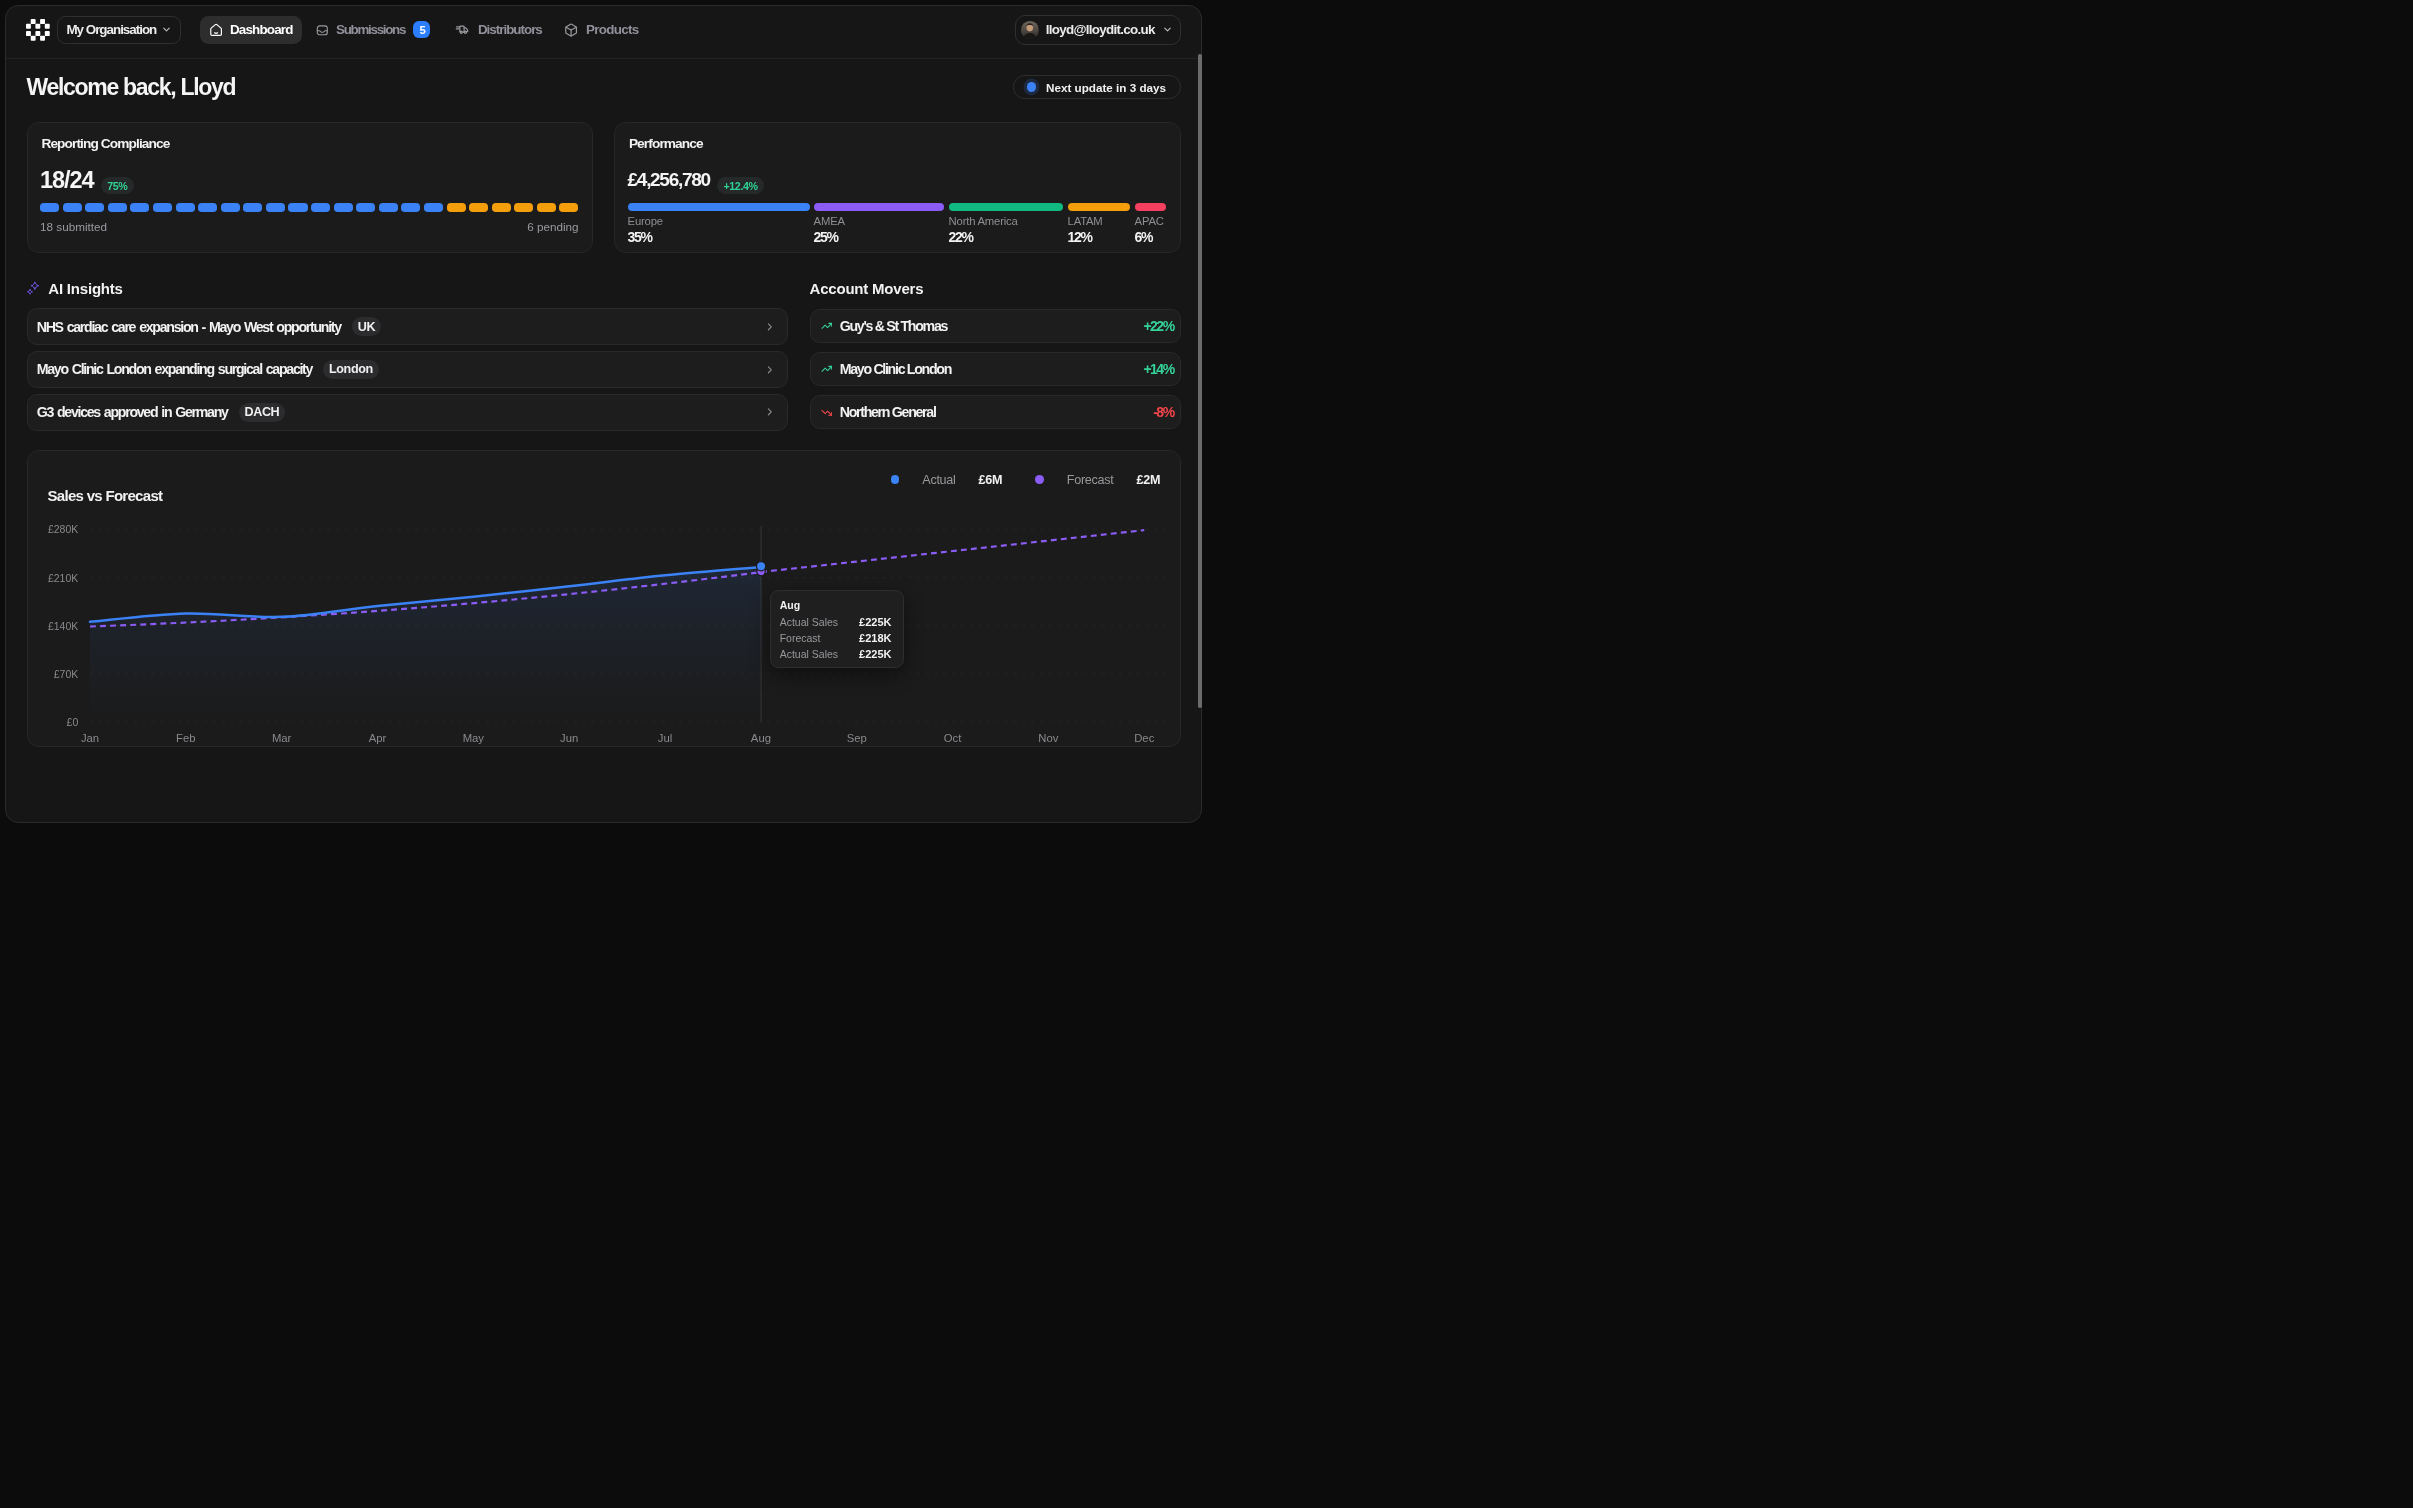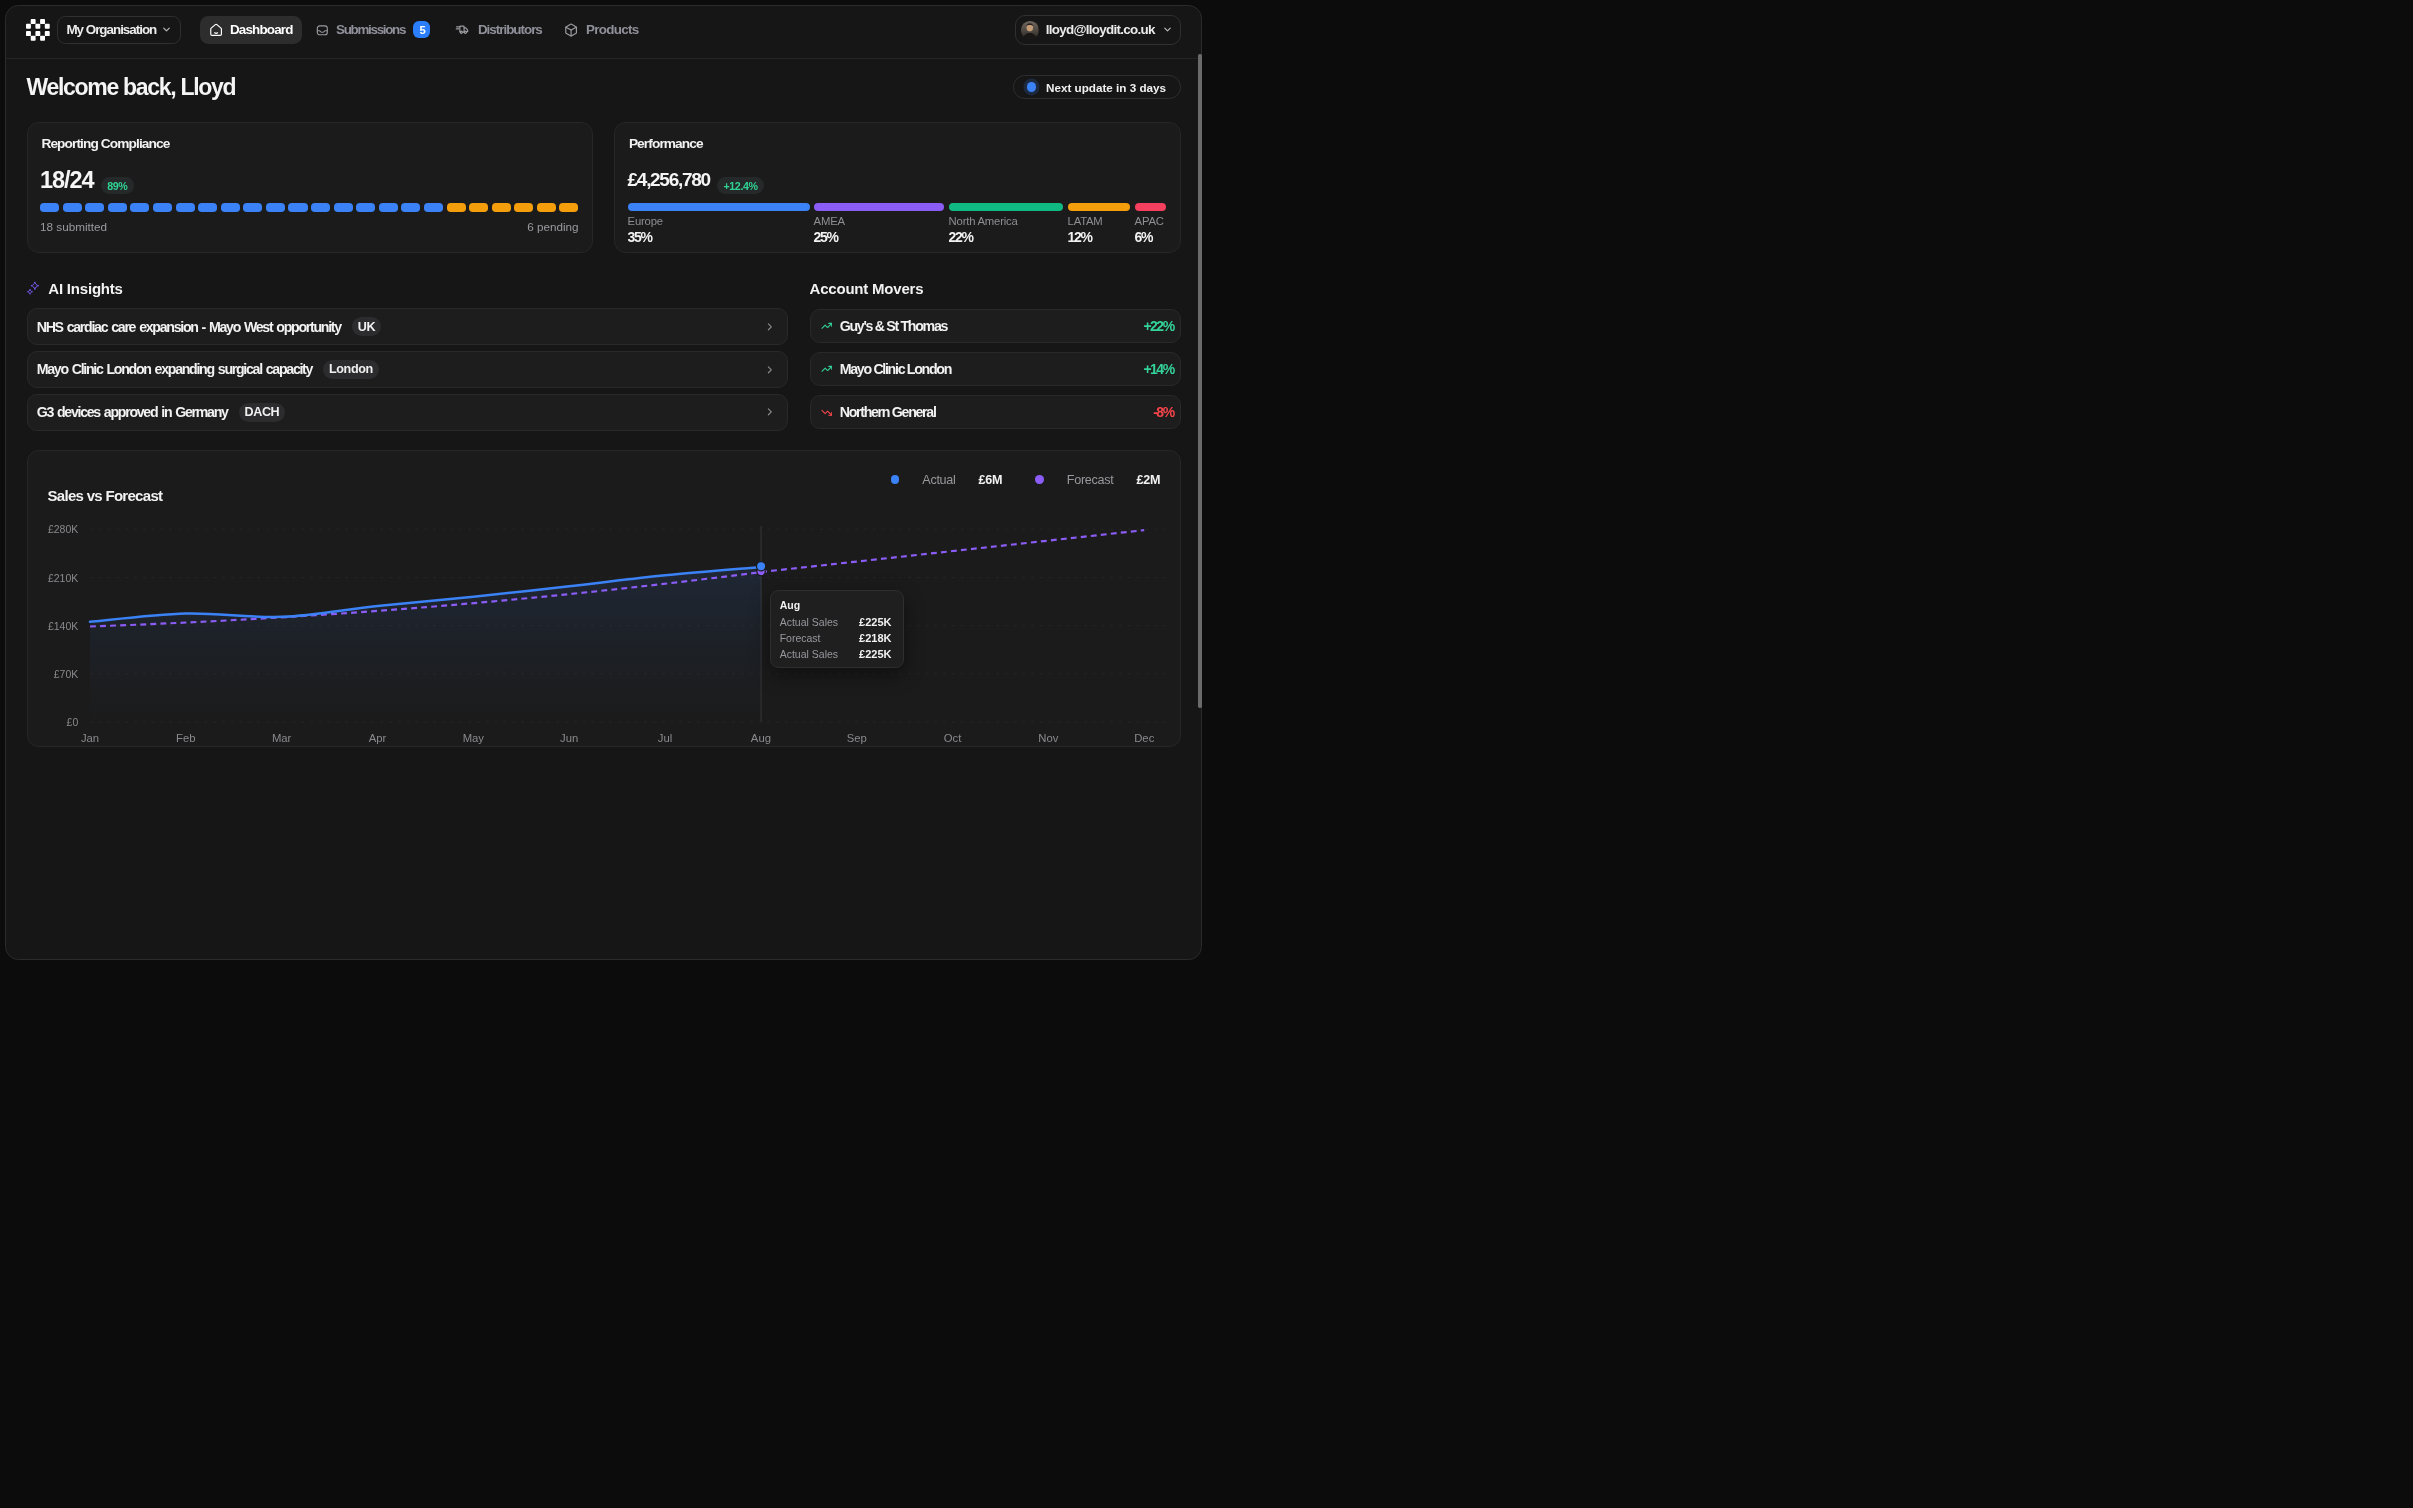--- a/index.html
+++ b/index.html
@@ -1,17 +1,17 @@
 <!DOCTYPE html>
 <html style="font-size:13.4px"><head>
 <meta charset="utf-8">
 <style>
 * { margin:0; padding:0; box-sizing:border-box; }
 html,body { width:1207px; height:754px; background:#0c0c0c; font-family:"Liberation Sans", sans-serif; overflow:hidden; }
-.app { position:absolute; left:5px; top:5px; width:1197px; height:955px; background:#161616; border:0.8px solid #2b2b2b; border-radius:13.4px; overflow:hidden; }
+.app { position:absolute; left:5px; top:5px; width:1197px; height:818px; background:#161616; border:0.8px solid #2b2b2b; border-radius:13.4px; overflow:hidden; }
 
 .nav { position:absolute; left:0; top:0; width:100%; height:53px; border-bottom:0.8px solid #232323; display:flex; align-items:center; padding:0 20px 4.2px; }
 .logo { width:23.5px; height:22px; margin-top:0.8px; }
 .pill { display:flex; align-items:center; height:28.5px; border:0.8px solid #303030; border-radius:8.4px; color:#ececec; font-size:13.4px; font-weight:700; }
 .orgpill { margin-left:7.5px; padding:0 7.5px 0 8.4px; gap:5px; letter-spacing:-1px;}
 .navitem { display:flex; align-items:center; gap:7.5px; color:#90909a; font-size:13.4px; font-weight:700; letter-spacing:-0.8px;}
 .navactive { margin-left:19px; height:28.5px; background:#2d2d2d; border-radius:8.4px; padding:0 9.2px; color:#fff; gap:6.7px; }
 .navactive svg, .navitem svg { flex:none; }
 .badge5 { margin-left:0.8px; width:17px; height:17px; background:#2b7fff; border-radius:5.9px; color:#fff; font-size:11.3px; font-weight:700; display:flex; align-items:center; justify-content:center; }
 .userpill { margin-left:auto; height:30px; border:0.8px solid #303030; border-radius:10px; display:flex; align-items:center; padding:0 7.5px 0 5.9px; gap:6.7px; color:#ececec; font-size:13.4px; font-weight:700; letter-spacing:-0.7px;}
@@ -154,21 +154,21 @@
     <div class="hrow">
       <h1>Welcome back, Lloyd</h1>
       <div class="nextpill"><span class="bluedot"></span>Next update in 3 days</div>
     </div>
 
     <div class="cardrow">
       <div class="card">
         <div class="cardtitle">Reporting Compliance</div>
         <div class="bigrow">
             <span class="bignum">18/24</span>
-            <span class="gbadge">89%</span>
+            <span class="gbadge">75%</span>
           </div>
         <div class="segs">
           <div class="seg"></div>
             <div class="seg"></div>
             <div class="seg"></div>
             <div class="seg"></div>
             <div class="seg"></div>
             <div class="seg"></div>
             <div class="seg"></div>
             <div class="seg"></div>

